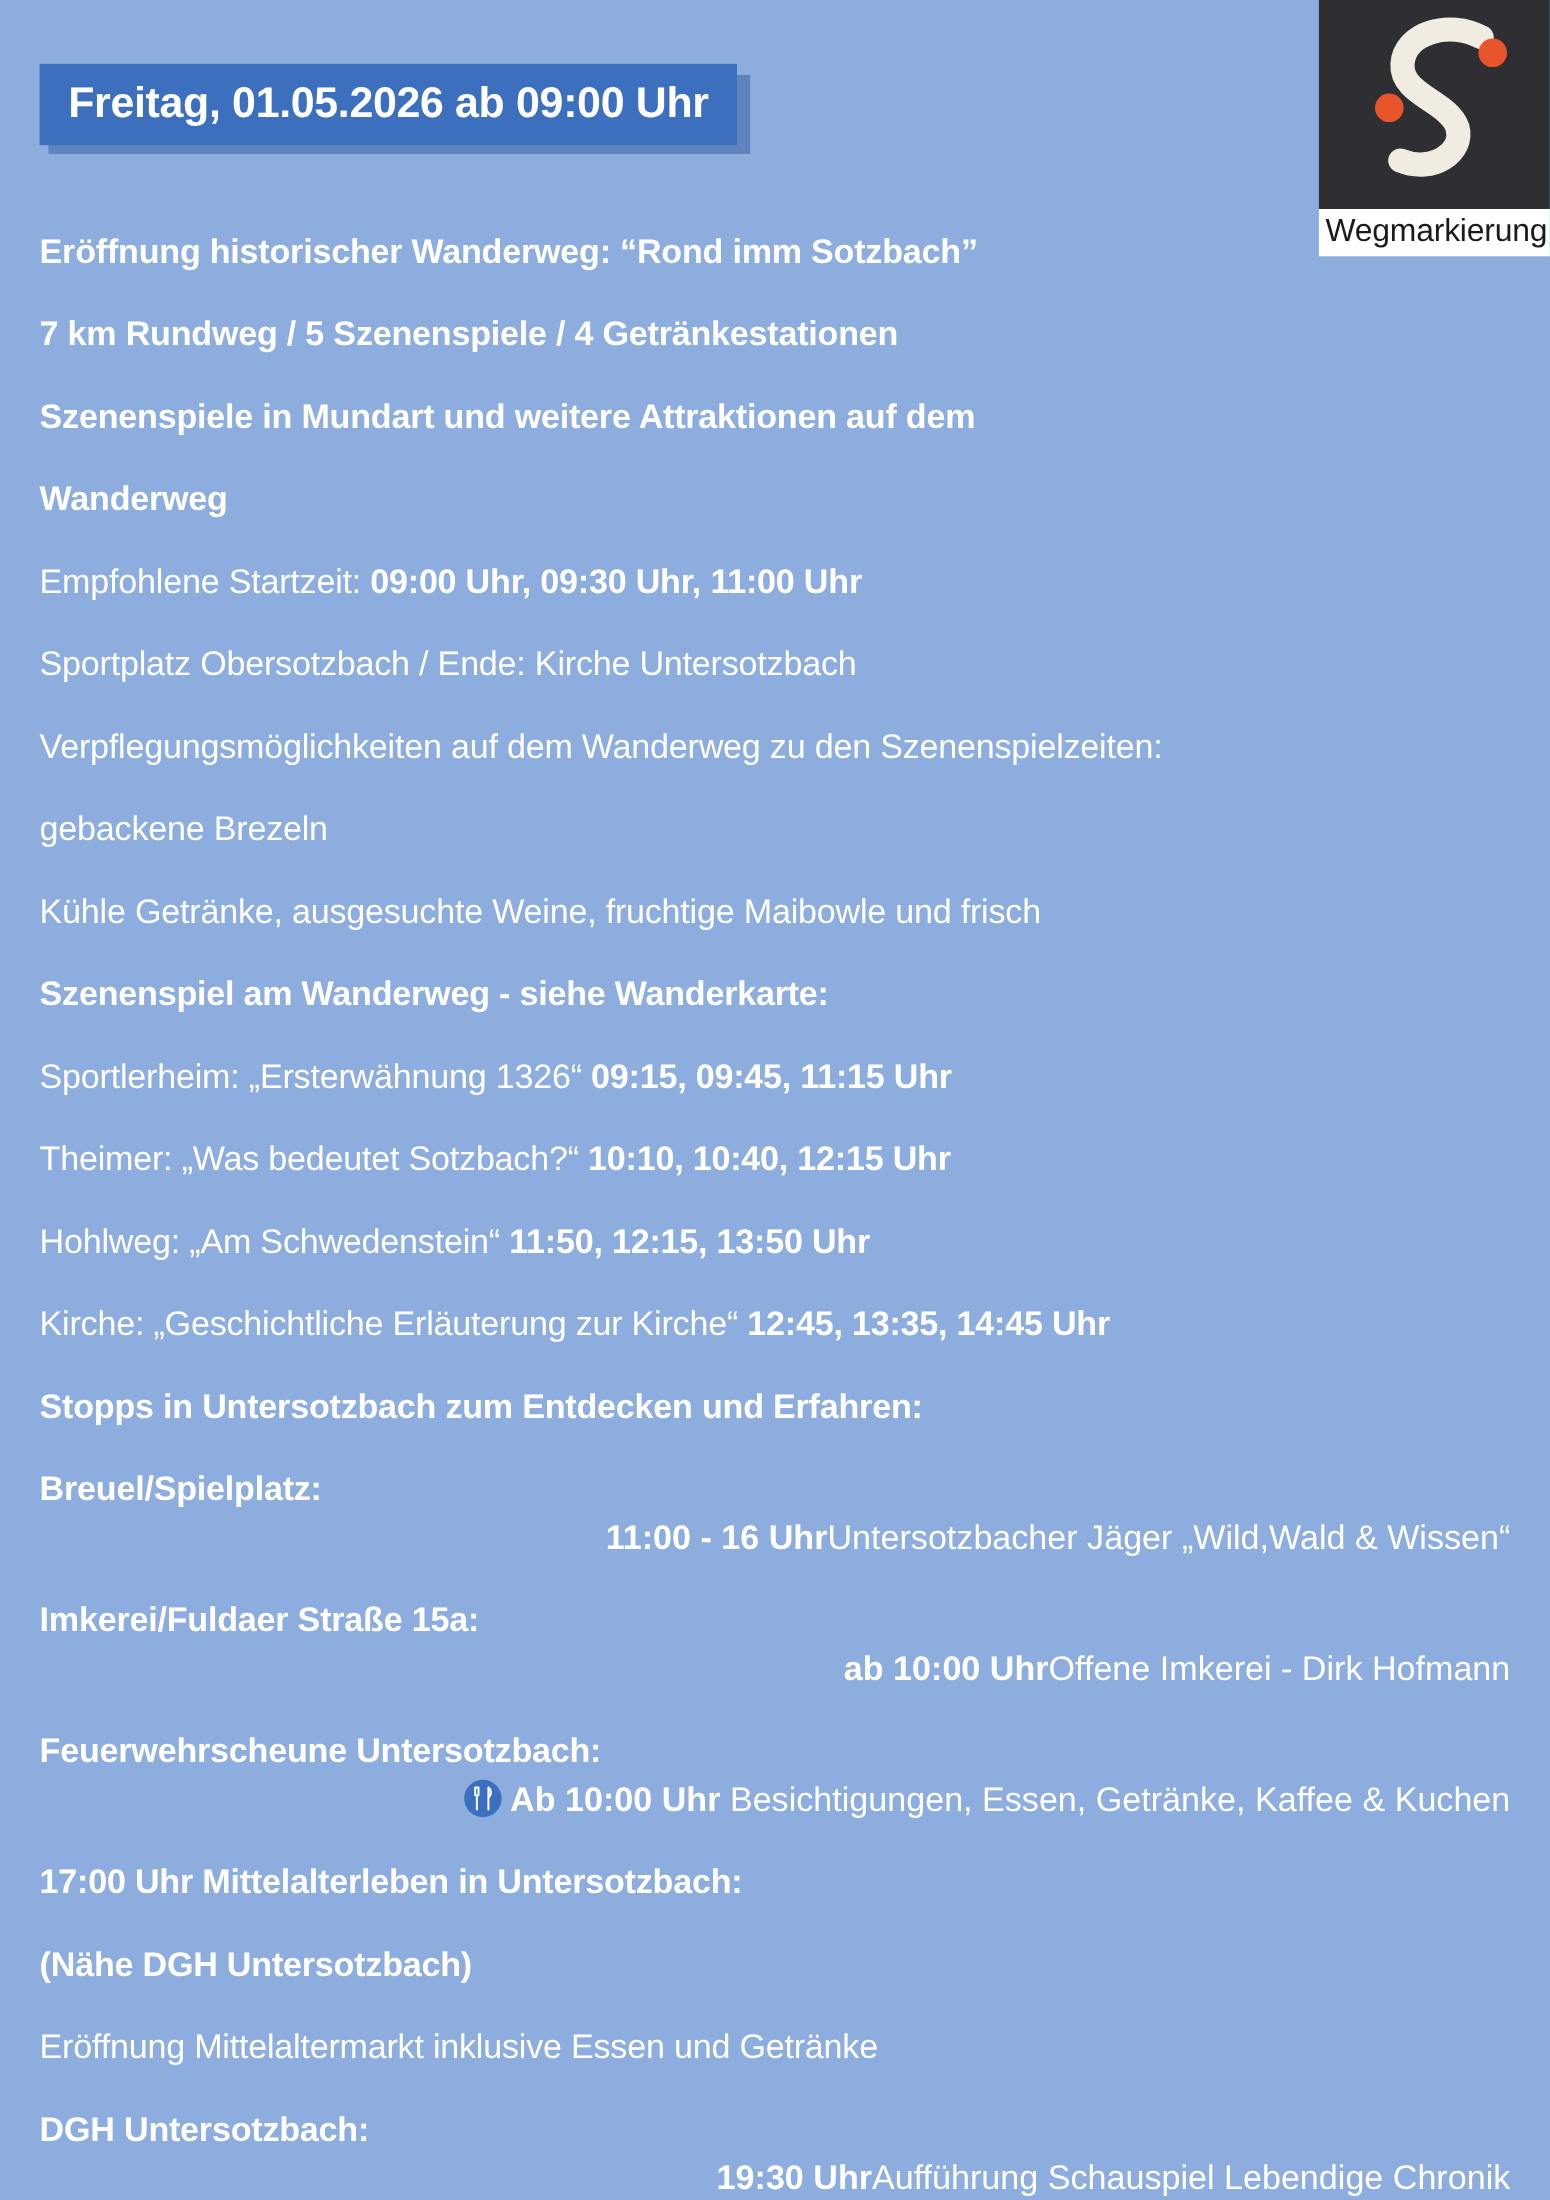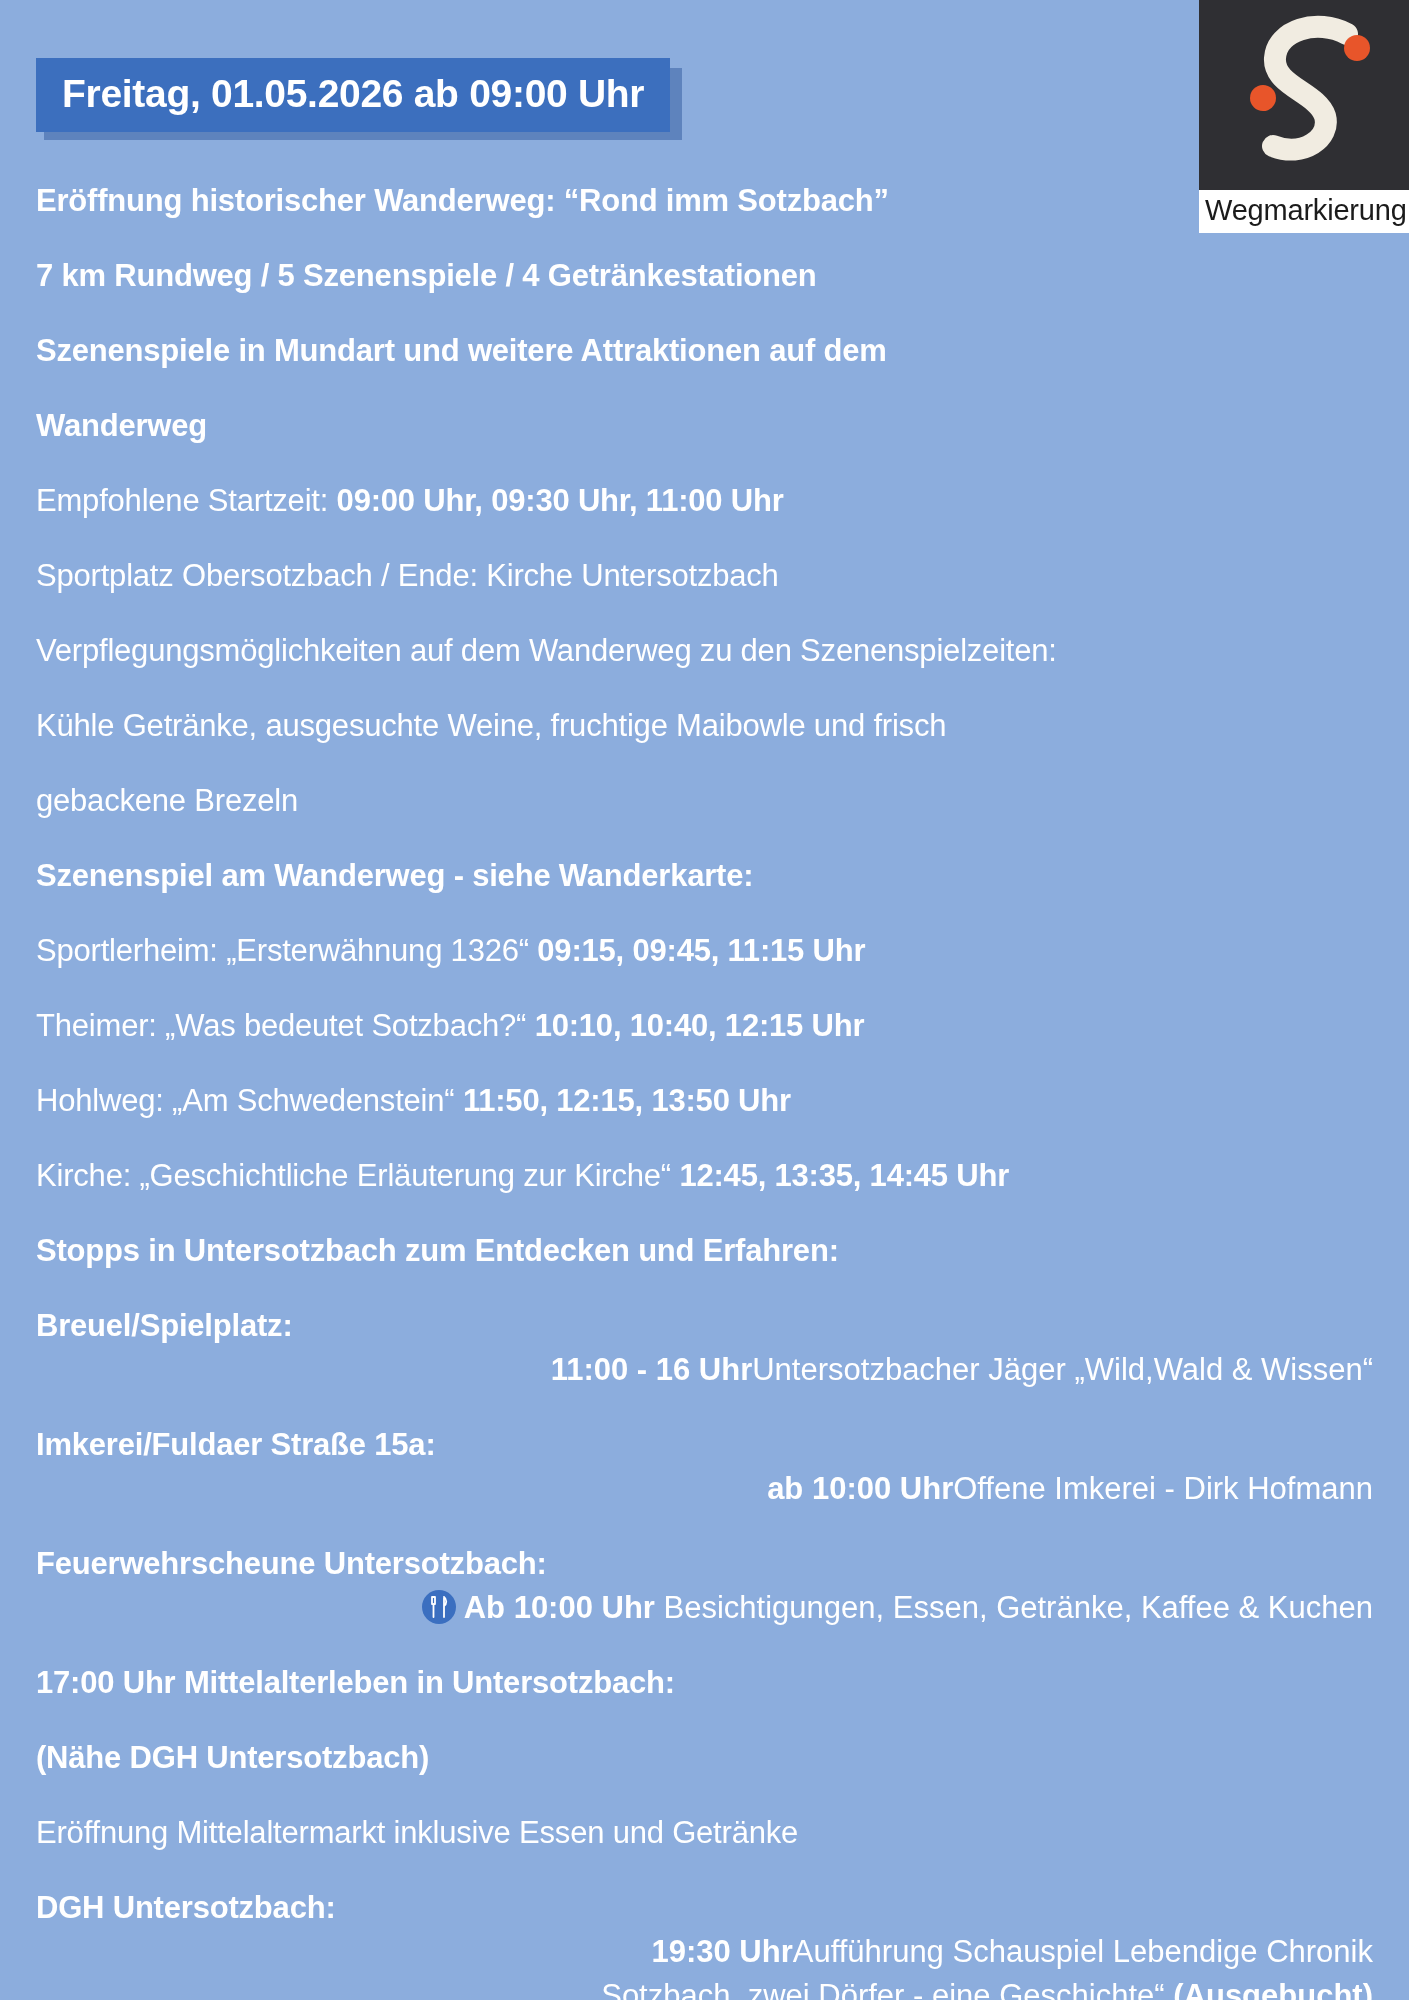--- a/index.html
+++ b/index.html
@@ -49,21 +49,21 @@
     font-size: 29px;
     padding: 4px 6px 6px 6px;
     font-family: "Liberation Sans", sans-serif;
     letter-spacing: -0.2px;
   }
 
   
   .date-banner-wrap {
     position: relative;
     display: inline-block;
-    margin-bottom: 16px;
+    margin-bottom: 44px;
   }
   .date-banner-shadow {
     position: absolute;
     left: 8px;
     top: 10px;
     right: -12px;
     bottom: -8px;
     background: #5e83bd;
   }
   .date-banner {
@@ -161,22 +161,22 @@
   <div class="block">
     <div class="line bold">Szenenspiele in Mundart und weitere Attraktionen auf dem</div>
     <div class="line bold">Wanderweg</div>
     <div class="line"><span>Empfohlene Startzeit: </span><b>09:00 Uhr, 09:30 Uhr, 11:00 Uhr</b></div>
     <div class="line">Sportplatz Obersotzbach / Ende: Kirche Untersotzbach</div>
   </div>
 
   
   <div class="block">
     <div class="line">Verpflegungsmöglichkeiten auf dem Wanderweg zu den Szenenspielzeiten:</div>
+    <div class="line">gebackene Brezeln</div>
     <div class="line">Kühle Getränke, ausgesuchte Weine, fruchtige Maibowle und frisch</div>
-    <div class="line">gebackene Brezeln</div>
   </div>
 
   
   <div class="block">
     <div class="line bold">Szenenspiel am Wanderweg - siehe Wanderkarte:</div>
     <div class="line"><span>Sportlerheim: „Ersterwähnung 1326“ </span><b>09:15, 09:45, 11:15 Uhr</b></div>
     <div class="line"><span>Theimer: „Was bedeutet Sotzbach?“ </span><b>10:10, 10:40, 12:15 Uhr</b></div>
     <div class="line"><span>Hohlweg: „Am Schwedenstein“ </span><b>11:50, 12:15, 13:50 Uhr</b></div>
     <div class="line"><span>Kirche: „Geschichtliche Erläuterung zur Kirche“ </span><b>12:45, 13:35, 14:45 Uhr</b></div>
   </div>

